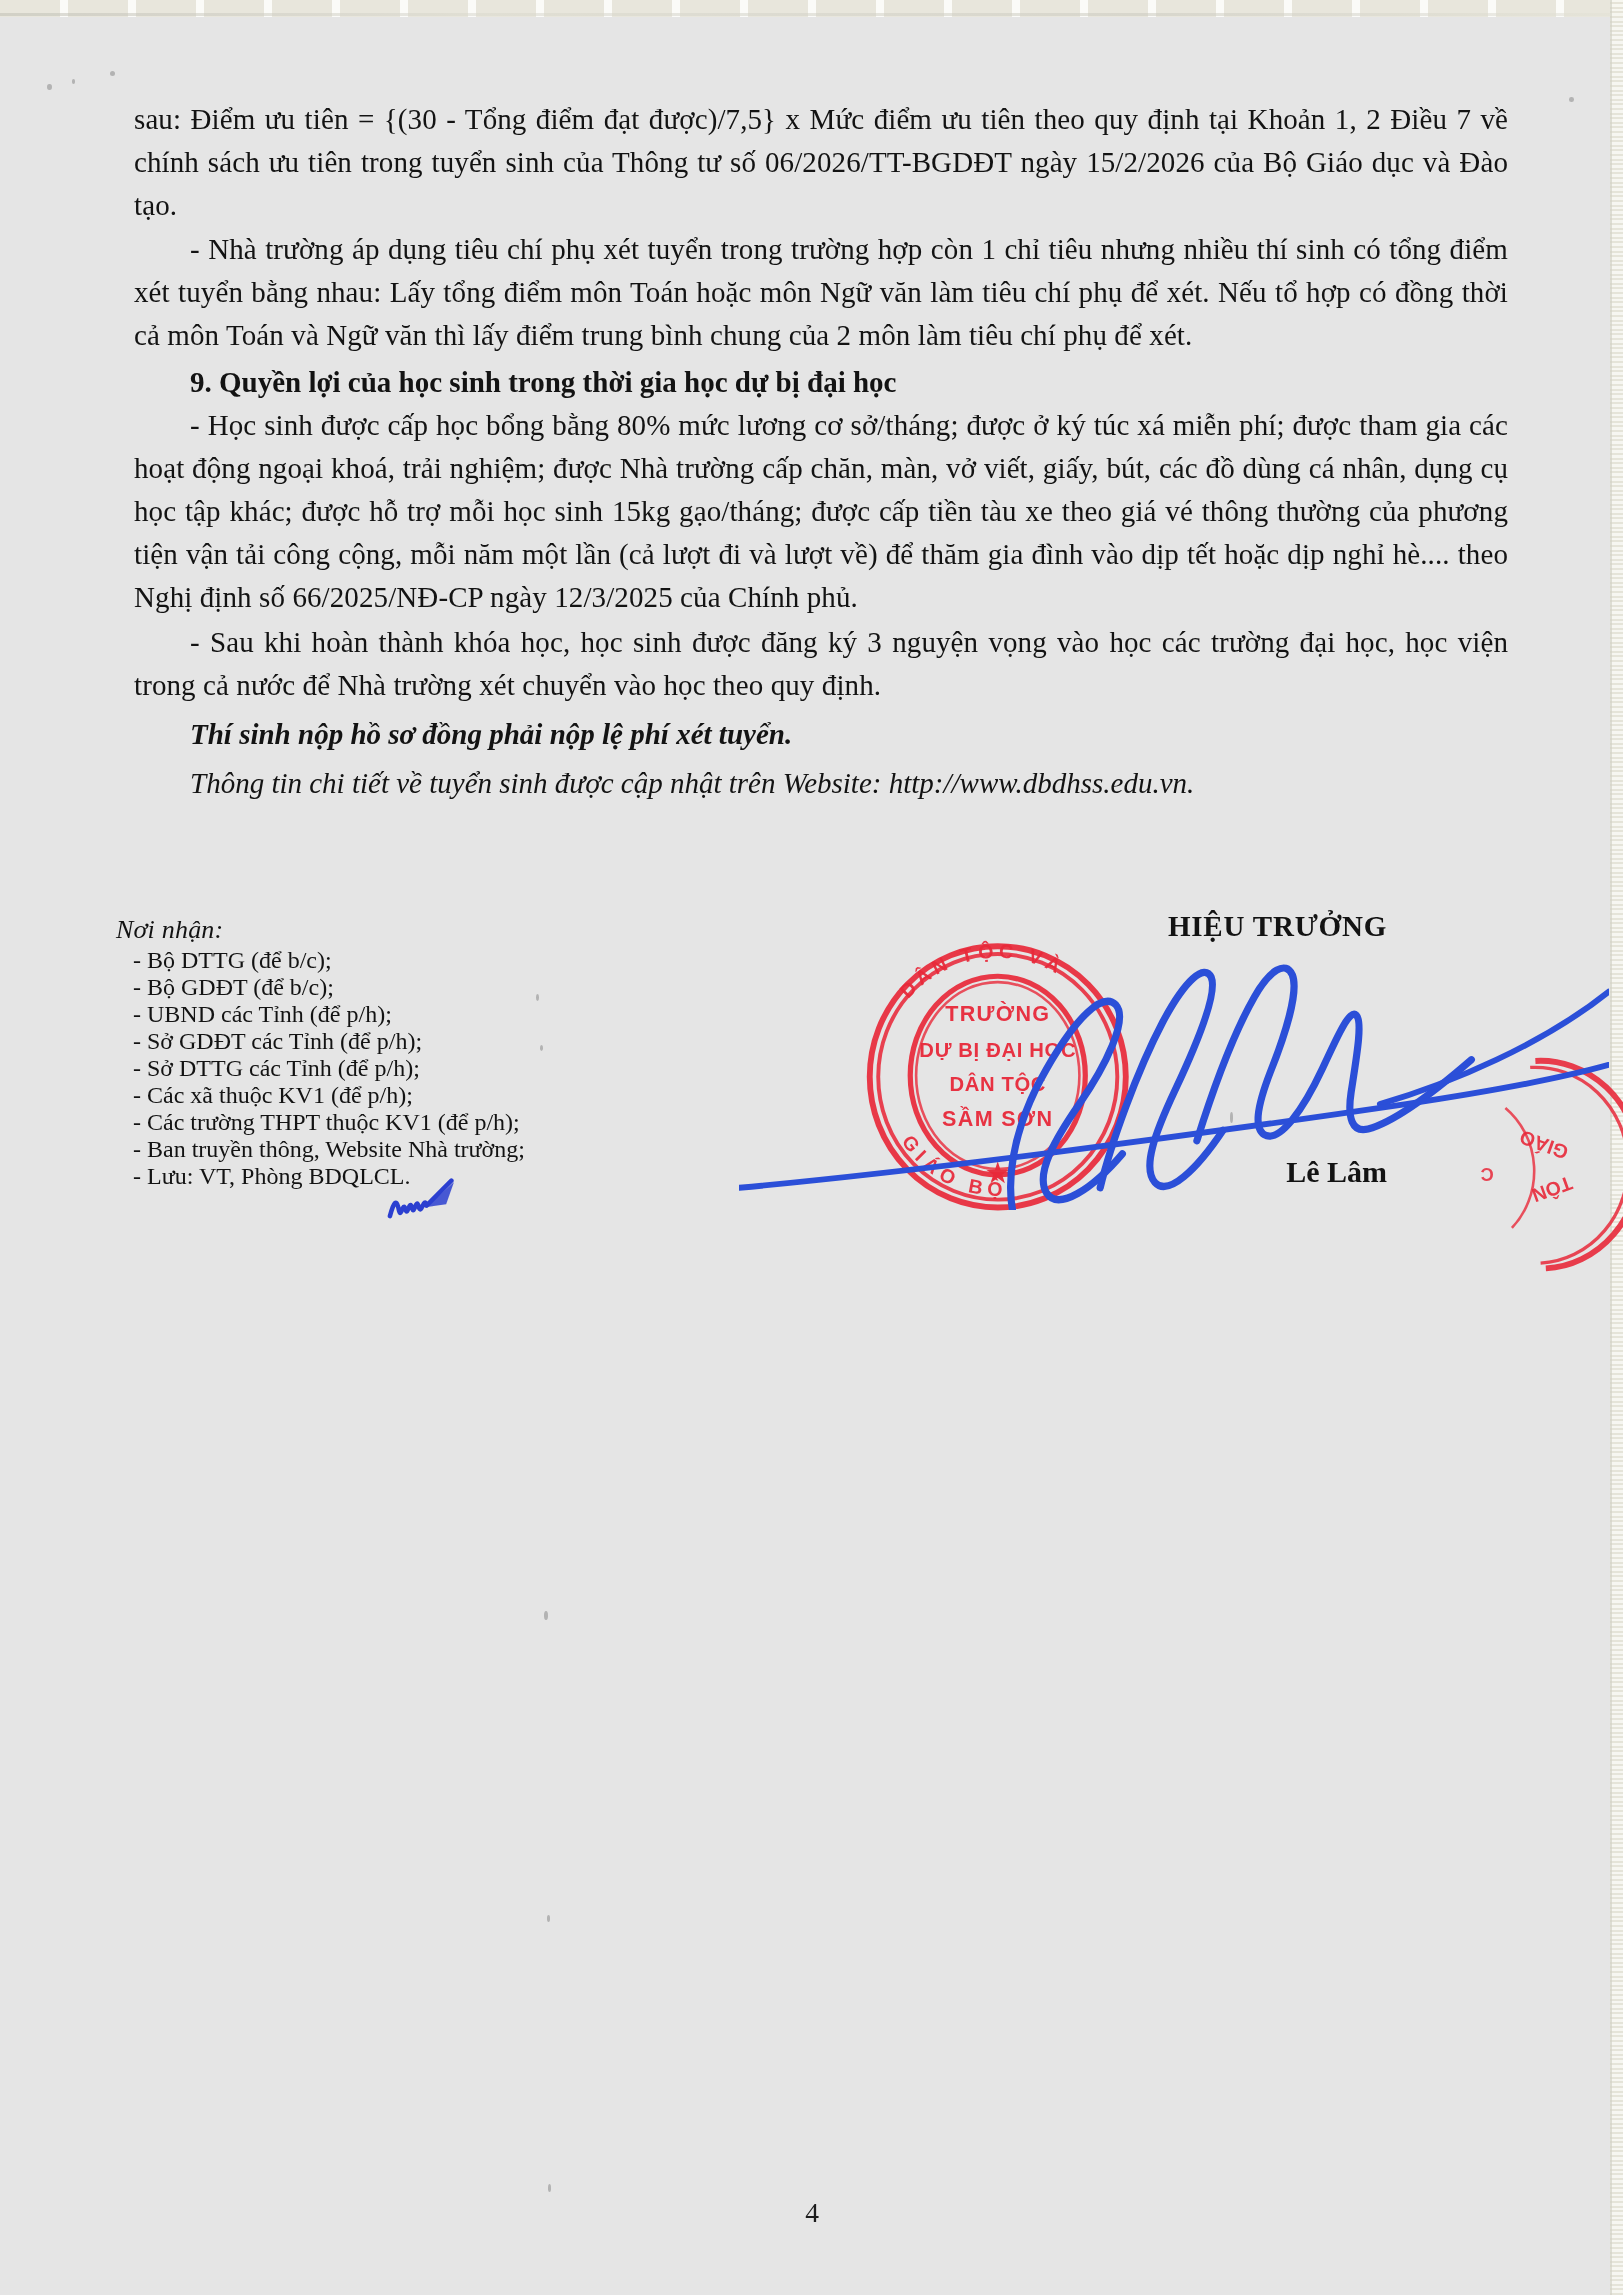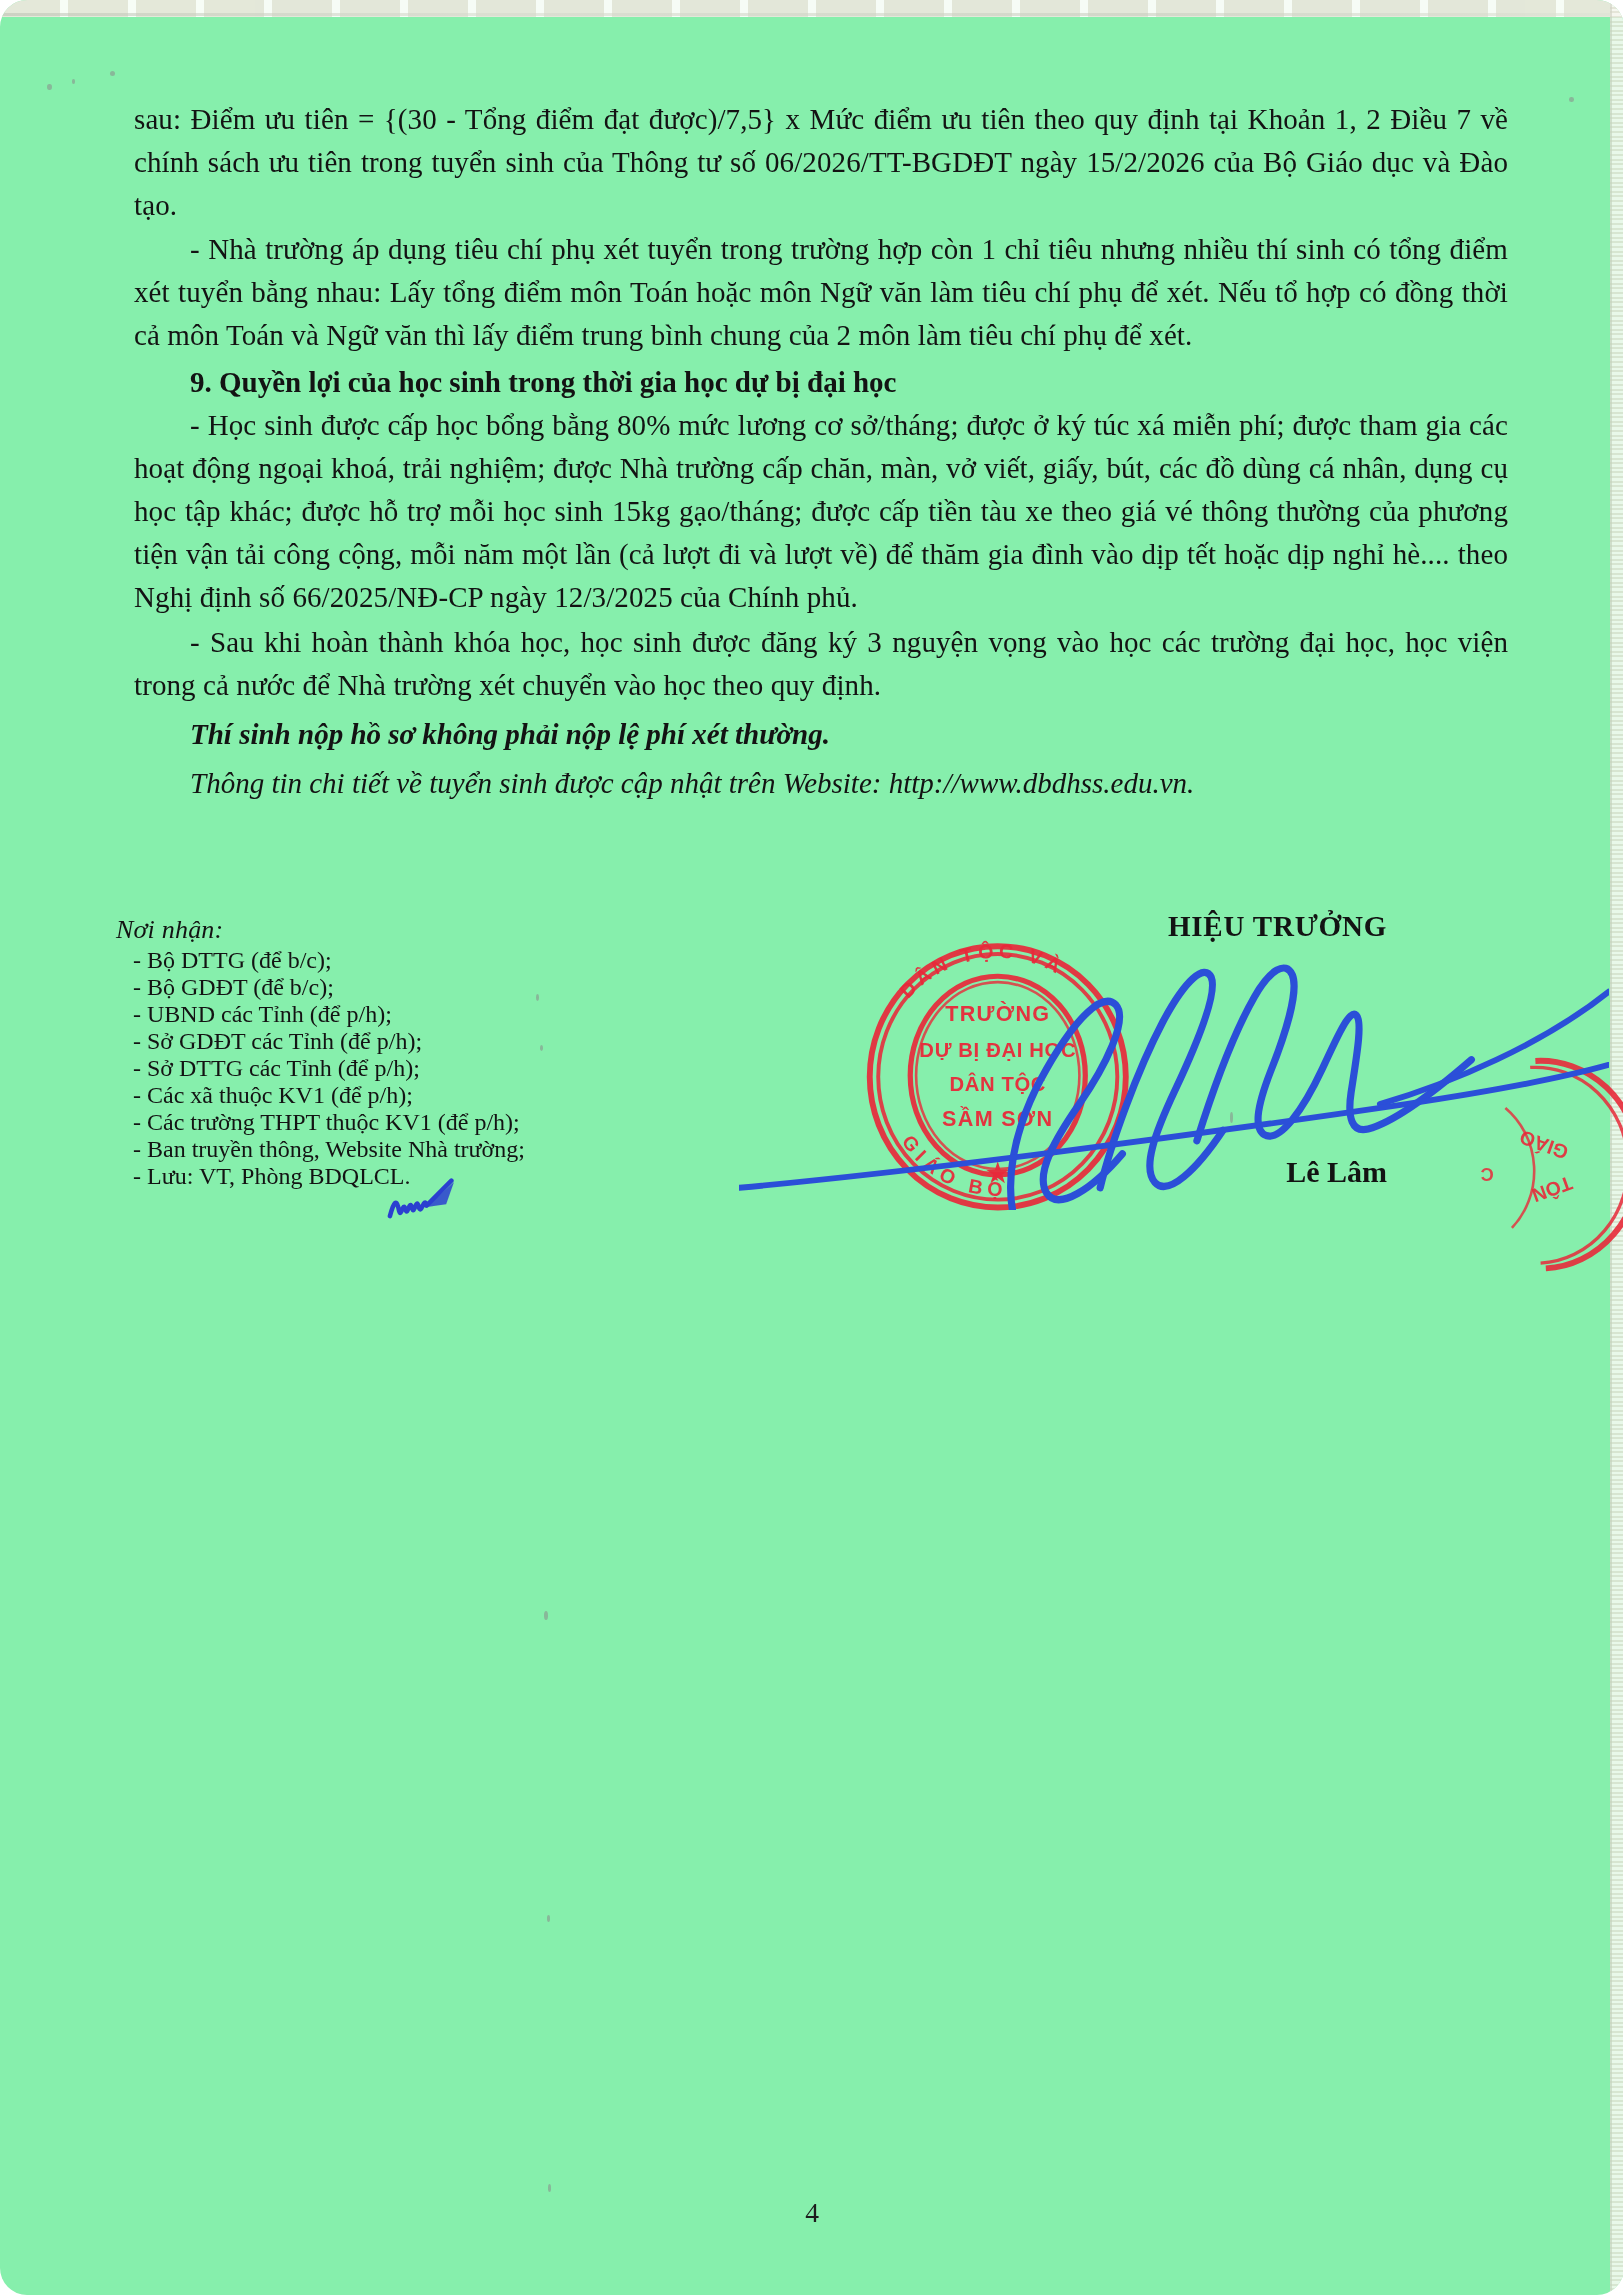--- a/index.html
+++ b/index.html
@@ -4,25 +4,24 @@
 <style>
   html, body {
     margin: 0;
     padding: 0;
     background: #ffffff;
   }
   #page {
     position: relative;
     width: 1624px;
     height: 2295px;
-    background: #86efac;
+    background: #e5e5e5;
     overflow: hidden;
     font-family: "Liberation Serif", "DejaVu Serif", serif;
     color: #131313;
-    border-radius: 27px;
   }
 
   
   .scan-top {
     position: absolute;
     top: 0; left: 0;
     width: 1624px;
     height: 17px;
     background:
       repeating-linear-gradient(90deg,
@@ -218,21 +217,21 @@
     <p class="para">sau: Điểm ưu tiên = {(30 - Tổng điểm đạt được)/7,5} x Mức điểm ưu tiên theo quy định tại Khoản 1, 2 Điều 7 về chính sách ưu tiên trong tuyển sinh của Thông tư số 06/2026/TT-BGDĐT ngày 15/2/2026 của Bộ Giáo dục và Đào tạo.</p>
 
     <p class="para indent">- Nhà trường áp dụng tiêu chí phụ xét tuyển trong trường hợp còn 1 chỉ tiêu nhưng nhiều thí sinh có tổng điểm xét tuyển bằng nhau: Lấy tổng điểm môn Toán hoặc môn Ngữ văn làm tiêu chí phụ để xét. Nếu tổ hợp có đồng thời cả môn Toán và Ngữ văn thì lấy điểm trung bình chung của 2 môn làm tiêu chí phụ để xét.</p>
 
     <p class="heading">9. Quyền lợi của học sinh trong thời gia học dự bị đại học</p>
 
     <p class="para indent">- Học sinh được cấp học bổng bằng 80% mức lương cơ sở/tháng; được ở ký túc xá miễn phí; được tham gia các hoạt động ngoại khoá, trải nghiệm; được Nhà trường cấp chăn, màn, vở viết, giấy, bút, các đồ dùng cá nhân, dụng cụ học tập khác; được hỗ trợ mỗi học sinh 15kg gạo/tháng; được cấp tiền tàu xe theo giá vé thông thường của phương tiện vận tải công cộng, mỗi năm một lần (cả lượt đi và lượt về) để thăm gia đình vào dịp tết hoặc dịp nghỉ hè.... theo Nghị định số 66/2025/NĐ-CP ngày 12/3/2025 của Chính phủ.</p>
 
     <p class="para indent">- Sau khi hoàn thành khóa học, học sinh được đăng ký 3 nguyện vọng vào học các trường đại học, học viện trong cả nước để Nhà trường xét chuyển vào học theo quy định.</p>
 
-    <p class="note bold-ital">Thí sinh nộp hồ sơ không phải nộp lệ phí xét thường.</p>
+    <p class="note bold-ital">Thí sinh nộp hồ sơ đồng phải nộp lệ phí xét tuyển.</p>
 
     <p class="note ital">Thông tin chi tiết về tuyển sinh được cập nhật trên Website: http://www.dbdhss.edu.vn.</p>
   </div>
 
   <div class="recipients">
     <div class="rec-title">Nơi nhận:</div>
     <ul>
       <li>- Bộ DTTG (để b/c);</li>
       <li>- Bộ GDĐT (để b/c);</li>
       <li>- UBND các Tỉnh (để p/h);</li>

